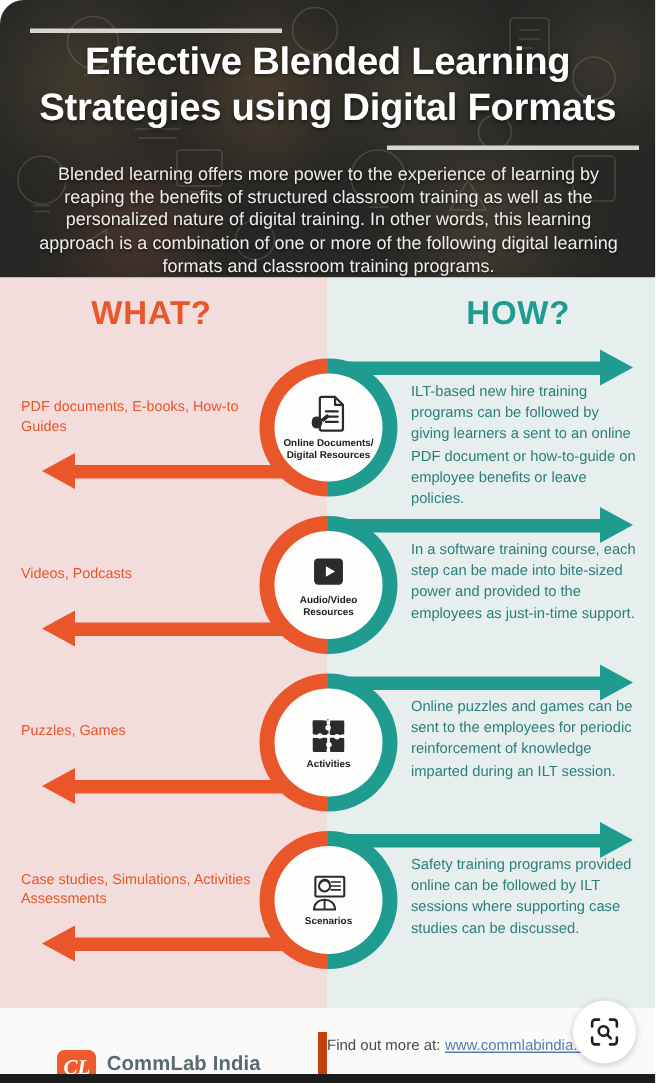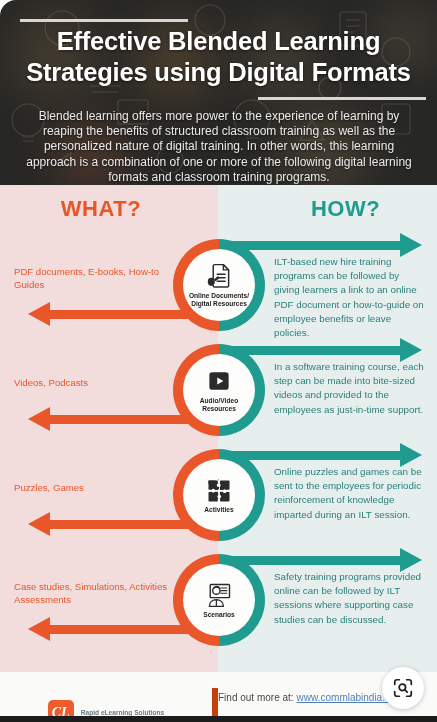--- a/index.html
+++ b/index.html
@@ -266,41 +266,41 @@
         <svg class="node-icon" viewBox="0 0 32 32">
           <path d="M11 3 h10 l6 6 v18 a1.6 1.6 0 0 1 -1.6 1.6 h-14.4 a1.6 1.6 0 0 1 -1.6 -1.6 v-22.4 a1.6 1.6 0 0 1 1.6 -1.6z" fill="#fff" stroke="#2b2b2b" stroke-width="1.7" stroke-linejoin="round"></path>
           <path d="M21 3 v6 h6" fill="none" stroke="#2b2b2b" stroke-width="1.7" stroke-linejoin="round"></path>
           <path d="M14 14 h9 M14 18 h9 M14 22 h9" stroke="#2b2b2b" stroke-width="1.7" stroke-linecap="round"></path>
           <path d="M4 19 c3 -2 6 -1 7 2 c1 3 -1 6 -4 6 c-3 0 -5 -3 -3 -8z" fill="#2b2b2b"></path>
           <path d="M10 20 l5 -4 l2 2 l-5 4z" fill="#2b2b2b"></path>
         </svg>
         <div class="node-label">Online Documents/ Digital Resources</div>
       </div>
     </div>
-    <div class="how-text">ILT-based new hire training programs can be followed by giving learners a link to an online PDF document or how-to-guide on employee benefits or leave policies.</div>
+    <div class="how-text">ILT-based new hire training programs can be followed by giving learners a sent to an online PDF document or how-to-guide on employee benefits or leave policies.</div>
   </div>
 
   <div class="row row-1">
     <div class="what-text" style="top:34px">Videos, Podcasts</div>
     <div class="arrow-right-stem"></div>
     <div class="arrow-right-head"></div>
     <div class="elbow-teal"></div>
     <div class="arrow-left-stem"></div>
     <div class="arrow-left-head"></div>
     <div class="elbow-orange"></div>
     <div class="node">
       <div class="node-inner">
         <svg class="node-icon" viewBox="0 0 32 32">
           <rect x="5" y="6" width="22" height="20" rx="3.2" fill="#2b2b2b"></rect>
           <path d="M14 12 l7 4 l-7 4z" fill="#ffffff"></path>
         </svg>
         <div class="node-label">Audio/Video Resources</div>
       </div>
     </div>
-    <div class="how-text">In a software training course, each step can be made into bite-sized videos and provided to the employees as just-in-time support.</div>
+    <div class="how-text">In a software training course, each step can be made into bite-sized power and provided to the employees as just-in-time support.</div>
   </div>
 
   <div class="row row-2">
     <div class="what-text" style="top:34px">Puzzles, Games</div>
     <div class="arrow-right-stem"></div>
     <div class="arrow-right-head"></div>
     <div class="elbow-teal"></div>
     <div class="arrow-left-stem"></div>
     <div class="arrow-left-head"></div>
     <div class="elbow-orange"></div>
@@ -352,20 +352,21 @@
         <div class="node-label">Scenarios</div>
       </div>
     </div>
     <div class="how-text">Safety training programs provided online can be followed by ILT sessions where supporting case studies can be discussed.</div>
   </div>
 
   <div class="footer">
     <div class="footer-left">
       <div class="logo-mark">CL</div>
       <div class="logo-text">
+        <div class="logo-name">CommLab India</div>
         <div class="logo-tag">Rapid eLearning Solutions</div>
       </div>
     </div>
     <div class="footer-right">
       <span>Find out more at:</span>
       <a class="footer-url" href="#">www.commlabindia.com</a>
     </div>
   </div>
 
   <div class="lens-btn">

